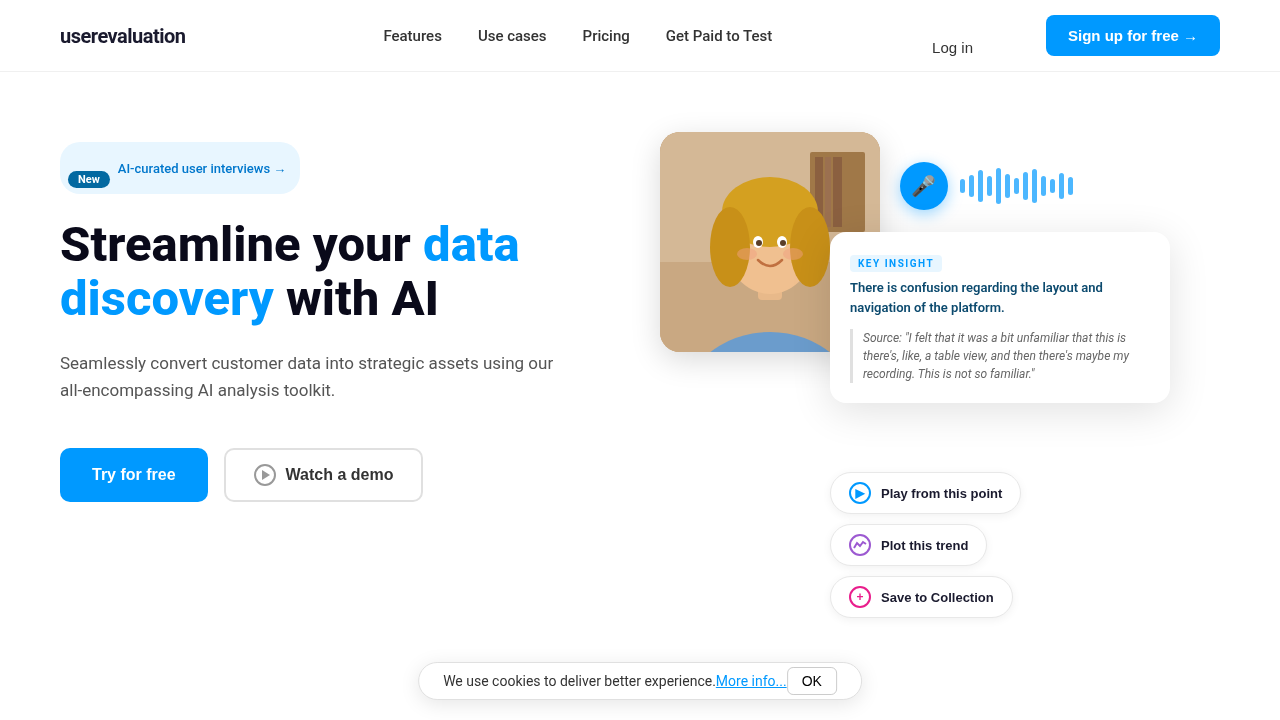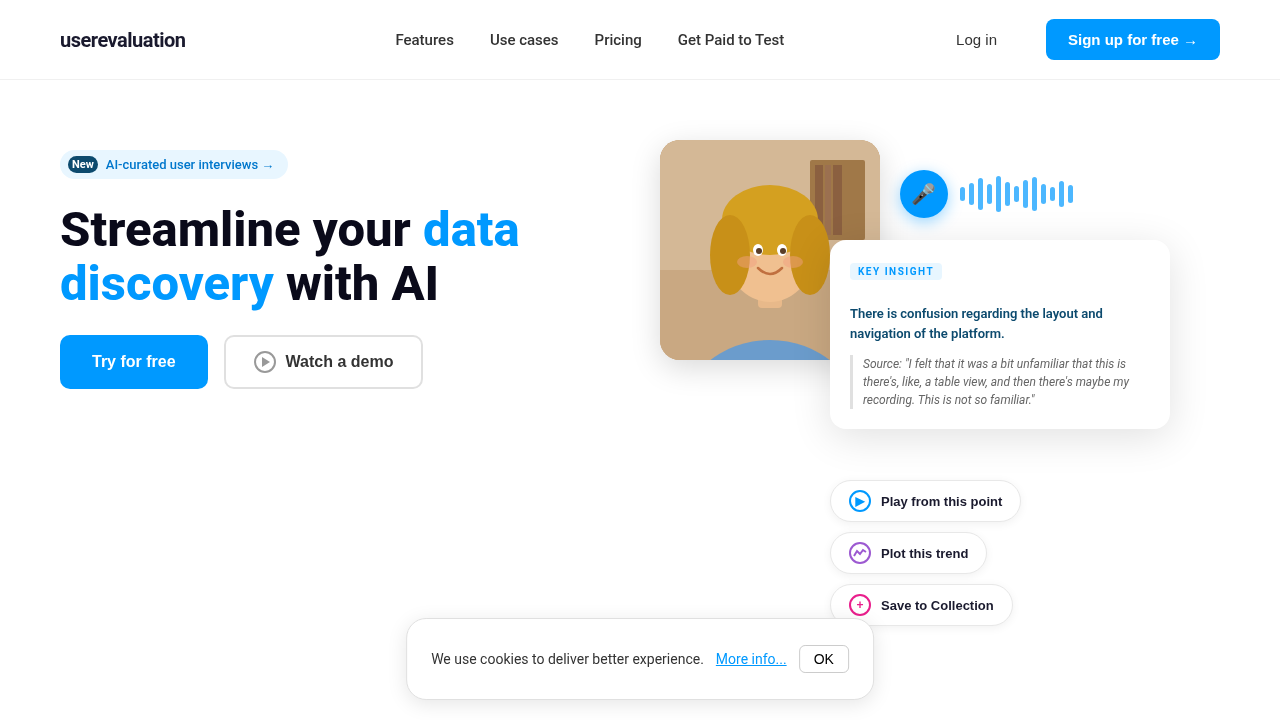--- a/index.html
+++ b/index.html
@@ -12,21 +12,21 @@
       overflow: hidden;
       position: relative;
     }
 
     
     header {
       display: flex;
       align-items: center;
       justify-content: space-between;
       padding: 0 60px;
-      height: 80px;
+      height: 72px;
       border-bottom: 1px solid #f0f0f0;
       background: #fff;
     }
     .logo {
       font-size: 20px;
       font-weight: 700;
       color: #1a1a2e;
       letter-spacing: -0.5px;
     }
     nav {
@@ -36,22 +36,22 @@
       margin-left: 38px;
     }
     nav a {
       text-decoration: none;
       color: #333;
       font-size: 15px;
       font-weight: 500;
     }
     .header-actions {
       display: flex;
-      align-items: center;
-      gap: 8px;
+      align-items: flex-end;
+      gap: 32px;
     }
     .login-btn {
       background: none;
       border: none;
       font-size: 15px;
       font-weight: 500;
       color: #333;
       cursor: pointer;
     }
     .signup-btn {
@@ -86,26 +86,27 @@
     .new-badge {
       display: inline-flex;
       align-items: center;
       gap: 8px;
       background: #e8f6ff;
       border-radius: 20px;
       padding: 6px 14px 6px 8px;
       margin-bottom: 24px;
     }
     .new-tag {
-      background: #0c4a6e;
+      background: #0369a1;
       color: #fff;
       font-size: 11px;
       font-weight: 700;
       border-radius: 12px;
-      padding: 2px 4px;
+      padding: 2px 10px;
+      margin-top: 23px;
     }
     .new-badge-text {
       font-size: 13px;
       color: #0077cc;
       font-weight: 500;
     }
 
     h1 {
       font-size: 49px;
       font-weight: 800;
@@ -241,21 +242,21 @@
       border-radius: 16px;
       box-shadow: 0 8px 40px rgba(0,0,0,0.12);
       padding: 20px;
     }
     .key-insight-label {
       font-size: 10px;
       font-weight: 700;
       letter-spacing: 1.5px;
       color: #0099ff;
       text-transform: uppercase;
-      margin-bottom: 24px;
+      margin-bottom: 6px;
       background: #e8f6ff;
       display: inline-block;
       padding: 3px 8px;
       border-radius: 4px;
     }
     .insight-text {
       font-size: 13px;
       font-weight: 600;
       color: #0c4a6e;
       line-height: 1.5;
@@ -306,24 +307,23 @@
 
     
     .cookie-banner {
       position: fixed;
       bottom: 20px;
       left: 50%;
       transform: translateX(-50%);
       background: #fff;
       border: 1px solid #e0e0e0;
       border-radius: 20px;
-      padding: 26px 24px;
-      display: flex;
-      align-items: center;
-      gap: 12px;
+      padding: 4px 24px;
+      display: flex;
+      align-items: center;
       font-size: 14px;
       color: #333;
       box-shadow: 0 4px 20px rgba(0,0,0,0.1);
       white-space: nowrap;
       z-index: 100;
     }
     .cookie-link {
       color: #0099ff;
       text-decoration: underline;
       cursor: pointer;
@@ -360,20 +360,21 @@
   <div class="hero-left">
     <div class="new-badge">
       <span class="new-tag">New</span>
       <span class="new-badge-text">AI-curated user interviews →</span>
     </div>
 
     <h1>
       <span>Streamline your </span><span class="accent">data</span><span> </span><br><span class="accent">discovery</span><span> with AI</span>
     </h1>
 
+    <p class="subtitle">Seamlessly convert customer data into strategic assets using our all-encompassing AI analysis toolkit.</p>
 
     <div class="hero-buttons">
       <button class="try-btn">Try for free</button>
       <button class="demo-btn">
         <span class="play-icon">
           <span class="play-triangle"></span>
         </span>
         <span>Watch a demo</span>
       </button>
     </div>

